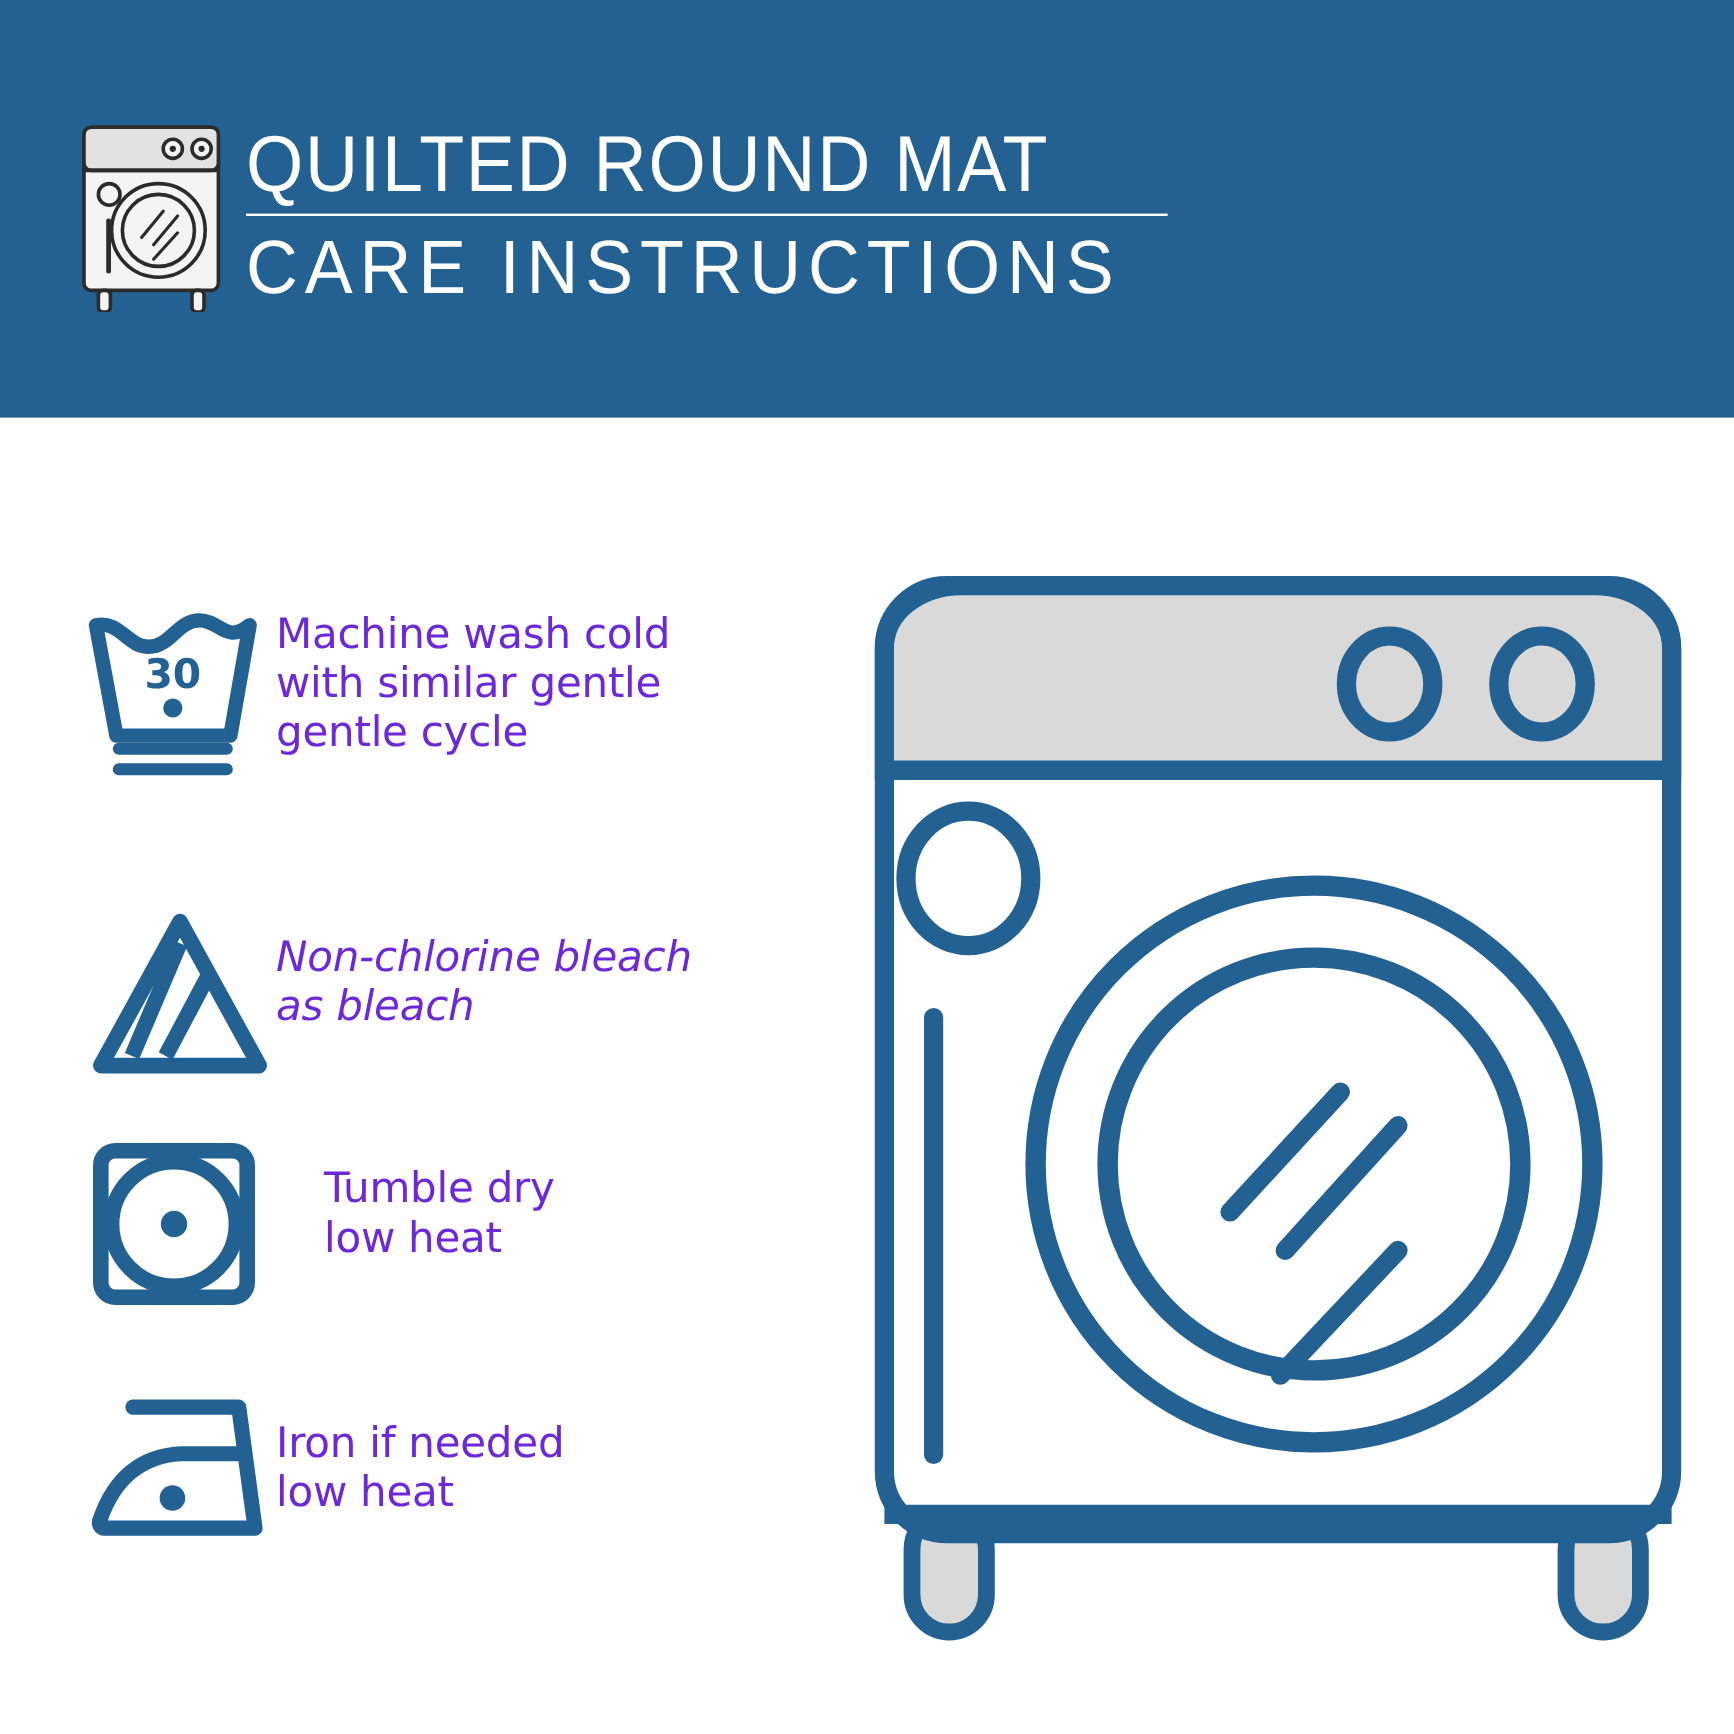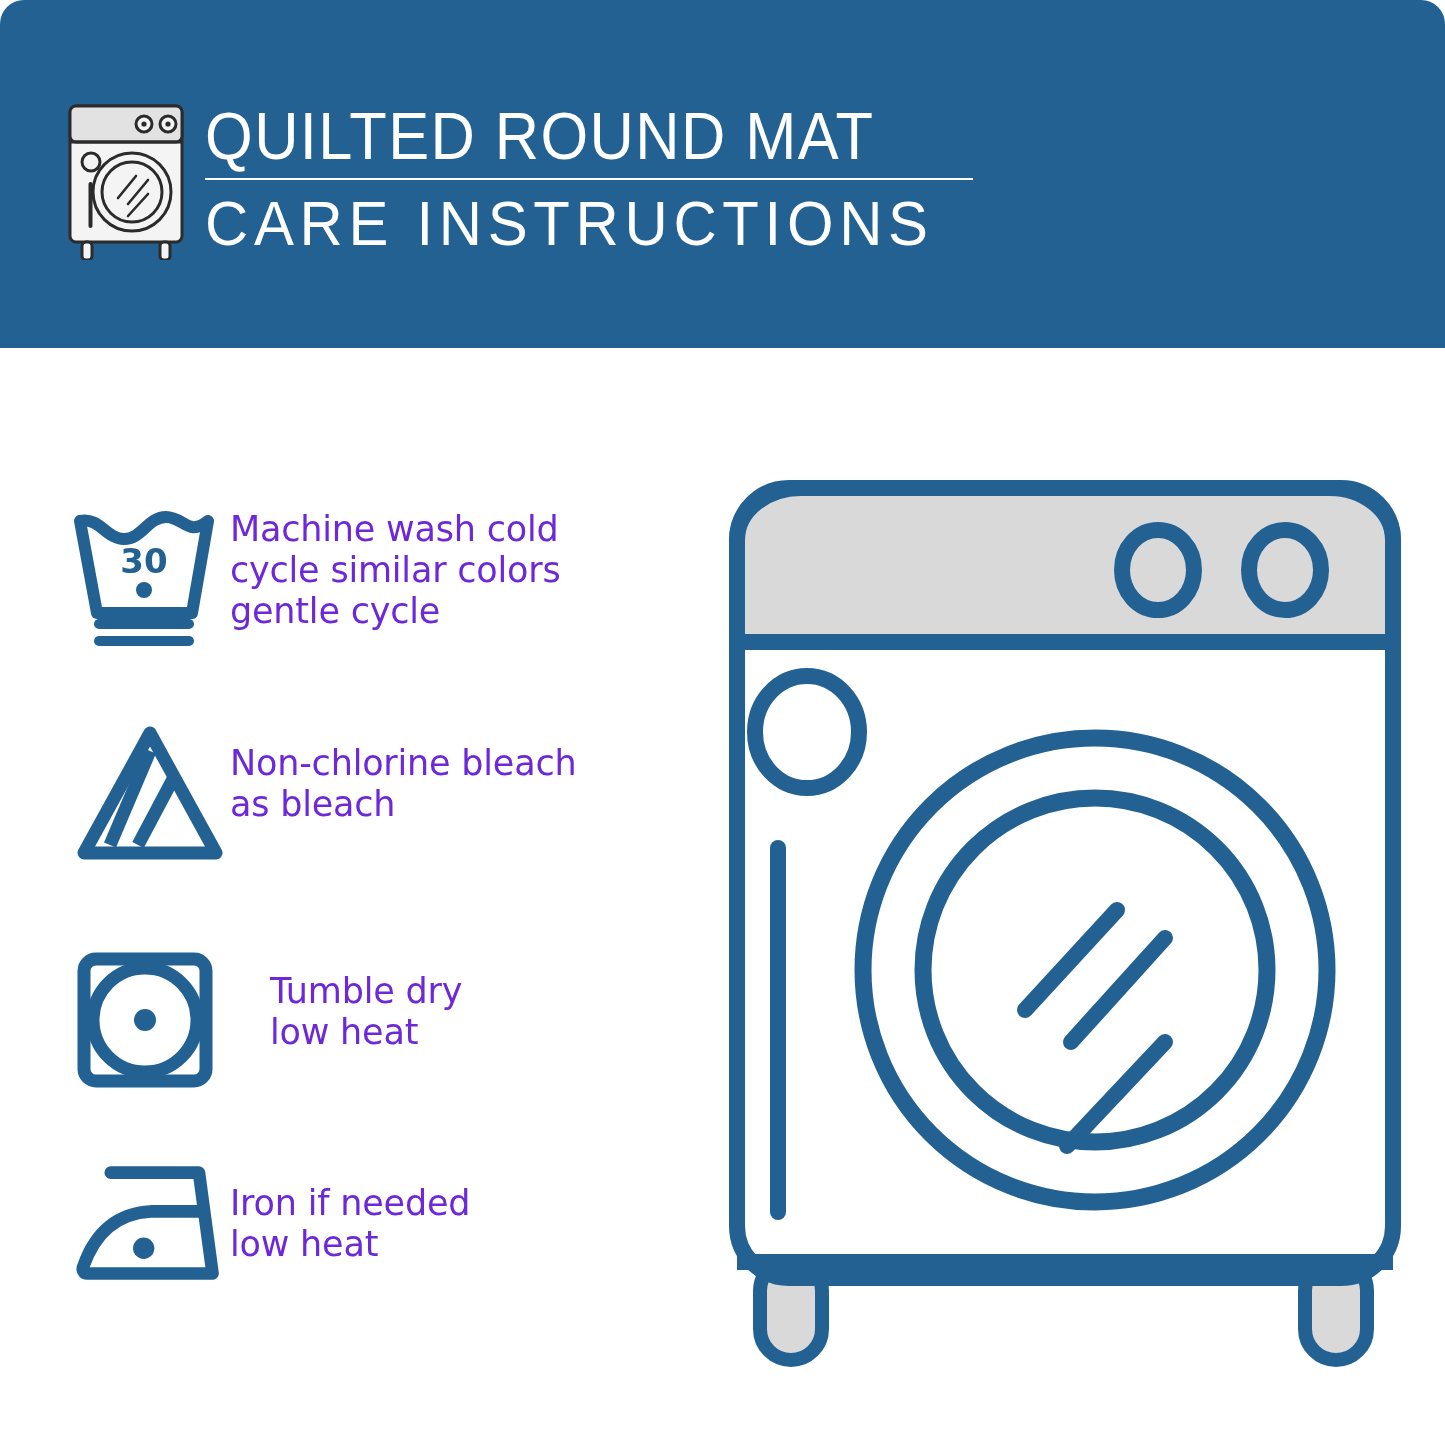--- a/index.html
+++ b/index.html
@@ -9,21 +9,20 @@
   }
   body {
     font-family: "Liberation Sans", sans-serif;
   }
   #page {
     position: relative;
     width: 1445px;
     height: 1445px;
     background: #ffffff;
     overflow: hidden;
-    border-radius: 24px;
   }
 
   
   #header-band {
     position: absolute;
     left: 0;
     top: 0;
     width: 1445px;
     height: 348px;
     background: #236193;
@@ -100,21 +99,21 @@
     font-size: 35px;
     line-height: 41px;
     color: #6d28d9;
     font-weight: 400;
     letter-spacing: -0.2px;
     padding-top: 4px;
   }
   .care-text span { display: block; }
 
   #row-wash   { top: 505px; }
-  #row-bleach { top: 721px; }
+  #row-bleach { top: 756px; font-style: italic; }
   #row-dry    { top: 945px; gap: 40px; }
   #row-iron   { top: 1155px; }
 
   #row-bleach .care-text { padding-top: 22px; }
   #row-dry .care-text    { padding-top: 26px; }
   #row-iron .care-text   { padding-top: 28px; }
 
   
   #machine-illustration {
     position: absolute;
@@ -178,21 +177,21 @@
 
           <rect x="24" y="114" width="100" height="10" rx="5" fill="#236193"></rect>
           <rect x="24" y="131" width="100" height="10" rx="5" fill="#236193"></rect>
 
           <text x="74" y="68" font-family="DejaVu Sans, Liberation Sans, sans-serif" font-size="34" font-weight="700" fill="#236193" text-anchor="middle">30</text>
           <circle cx="74" cy="85" r="8" fill="#236193"></circle>
         </svg>
       </div>
       <div class="care-text">
         <span>Machine wash cold</span>
-        <span>cycle similar colors</span>
+        <span>with similar gentle</span>
         <span>gentle cycle</span>
       </div>
     </div>
 
     <div class="care-row" id="row-bleach">
       <div class="care-symbol">
         <svg viewBox="0 0 160 150" width="160" height="150" aria-hidden="true">
 
           <path d="M80 12 L 146 132 L 14 132 Z" fill="none" stroke="#236193" stroke-width="13" stroke-linejoin="round"></path>
 

